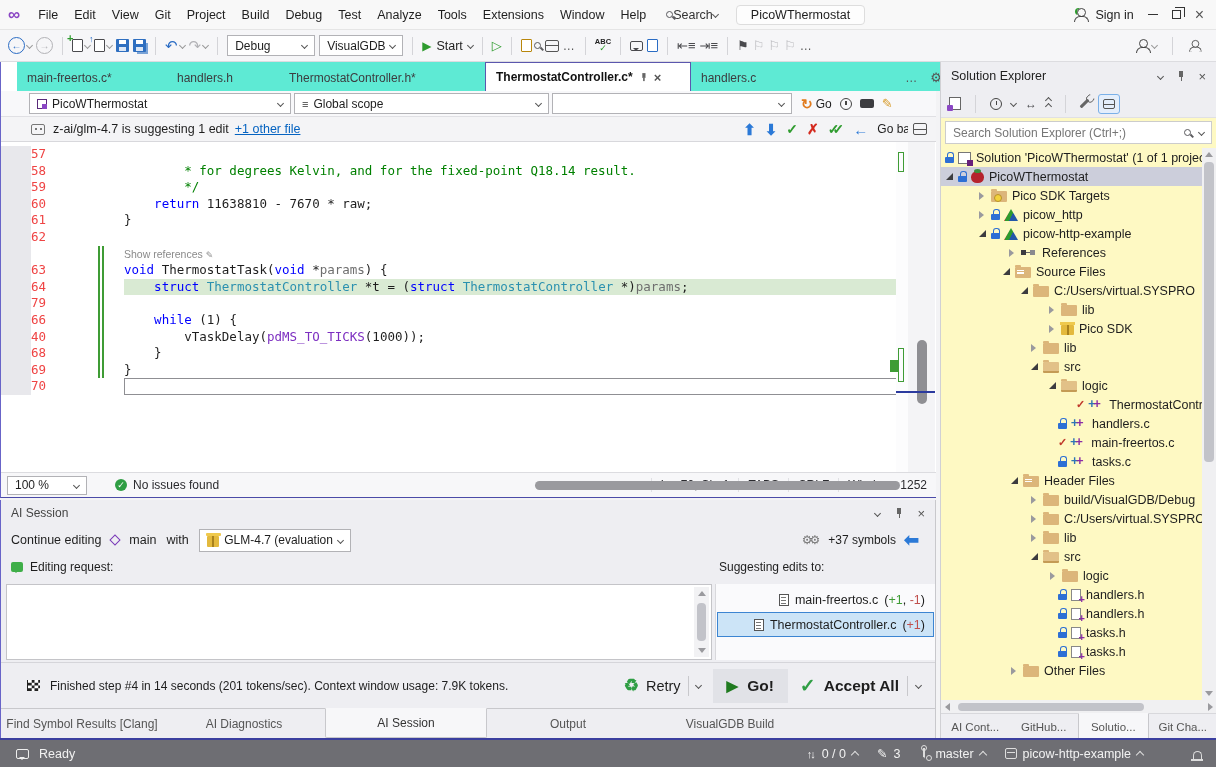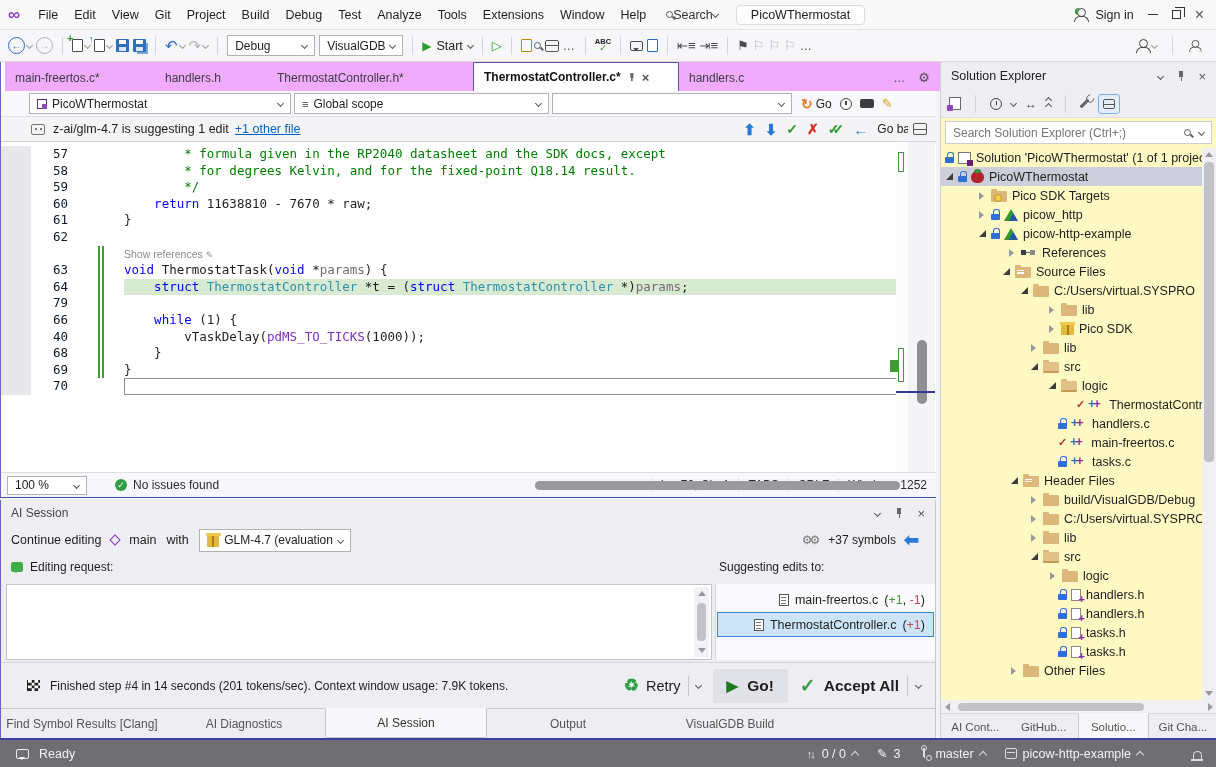--- a/index.html
+++ b/index.html
@@ -56,21 +56,21 @@
   .abc b{font-size:7.5px;letter-spacing:0;color:#222}
   .abc i{font-style:normal;color:#2e9b2e;font-size:9px}
   .glyph{font-size:13px;color:#4a4a4e;line-height:1}
   .glyph.dim{color:#b8b8bc}
   .dots{font-size:12px;color:#555;letter-spacing:1px}
   .bubbleic{display:inline-block;width:13px;height:10px;border:1.3px solid #4a4a4e;border-radius:2px;position:relative}
   .bubbleic::after{content:'';position:absolute;left:2px;bottom:-4px;border:3px solid transparent;border-top-color:#4a4a4e}
 
   
   #editor-group{position:absolute;left:0;top:62px;width:936px;height:436px;background:#fff;border-left:1px solid #6864c8;border-right:1px solid #4b4ba8;border-bottom:1px solid #4b4ba8}
-  #tabstrip{position:absolute;left:4px;top:0;width:935px;height:29px;background:#f0abfc;display:flex;align-items:flex-end}
+  #tabstrip{position:absolute;left:16px;top:0;width:935px;height:29px;background:#5eead4;display:flex;align-items:flex-end}
   .tab{height:27px;display:flex;align-items:center;padding:0 10px;font-size:12px;color:#3c3c3f;gap:6px;white-space:nowrap;overflow:hidden}
   .tab.active{background:#fff;border:1px solid #5b57ae;border-bottom:none;height:29px;font-weight:bold;color:#111}
   #tab-extra{margin-left:auto;display:flex;align-items:center;gap:12px;padding-right:10px;height:27px}
   .gear{font-size:13px;color:#555}
   #navbar{position:absolute;left:0;top:29px;width:935px;height:25px;background:#f8f8fa;display:flex;align-items:center;padding:0 0 0 28px;gap:3px}
   .nav-combo{width:262px}
   .nav-combo2{width:255px}
   .nav-combo3{width:240px}
   .navico{display:inline-block;width:10px;height:10px;border:1.3px solid #5a2a7a;position:relative;flex:none}
   .navico::after{content:'';position:absolute;right:-1px;bottom:-1px;width:5px;height:5px;background:#8b47c4}
@@ -92,21 +92,21 @@
   .ddcheck{color:#2e9b2e;font-size:14px;font-weight:bold;letter-spacing:-7px;padding-right:7px}
 
   #splitcol{position:absolute;right:3px;top:56px;width:24px;height:22px;display:flex;align-items:center;justify-content:center;background:#f4f4f6}
   .spliticon{display:inline-block;width:14px;height:12px;border:1.3px solid #555;border-radius:2px;position:relative}
   .spliticon::after{content:'';position:absolute;left:0;right:0;top:4.5px;height:1.3px;background:#555}
 
   #codearea{position:absolute;left:0;top:80px;width:935px;height:330px;background:#fff;overflow:hidden}
   #code-rows{position:absolute;left:0;top:4px;width:908px}
   .code-row{display:flex;height:16.6px;font-family:"DejaVu Sans Mono", monospace;font-size:12.5px;line-height:16.6px}
   .bp{width:30px;background:#e8e8ec;flex:none}
-  .num{width:45px;flex:none;text-align:right;padding-right:8px;color:#0f172a}
+  .num{width:45px;flex:none;text-align:left;padding-right:8px;color:#ef4444}
   .gut{width:22px;flex:none}
   .cbar{width:6px;flex:none;position:relative}
   .cbar.on::before{content:'';position:absolute;left:0;top:0;bottom:0;width:2px;background:#3f9c35}
   .cbar.on::after{content:'';position:absolute;right:0;top:0;bottom:0;width:2px;background:#3f9c35}
   .cpad{width:20px;flex:none}
   .txt{flex:1;white-space:pre}
   .txt.hl{background:#d9ead3}
   .txt.cursorline{border:1px solid #8f8f93}
   .lensrow .txt{font-family:"Liberation Sans",sans-serif;font-size:10.5px;color:#8a8a8a;white-space:nowrap}
   .cm{color:#008000}.kw{color:#0000ff}.ty{color:#2b91af}.mc{color:#7d2fc1}.pr{color:#6e6e6e}.pl{color:#1e1e1e}
@@ -448,21 +448,20 @@
       </div>
 
     <div id="codearea">
       <div id="code-rows">
           <div class="code-row">
             <span class="bp"></span>
             <span class="num">57</span>
             <span class="gut"></span>
             <span class="cbar"></span>
             <span class="cpad"></span>
-            <span class="txt"><span class="cm">        * formula given in the RP2040 datasheet and the SDK docs, except</span></span>
           </div>
           <div class="code-row">
             <span class="bp"></span>
             <span class="num">58</span>
             <span class="gut"></span>
             <span class="cbar"></span>
             <span class="cpad"></span>
             <span class="txt"><span class="cm">        * for degrees Kelvin, and for the fixed-point Q18.14 result.</span></span>
           </div>
           <div class="code-row">

